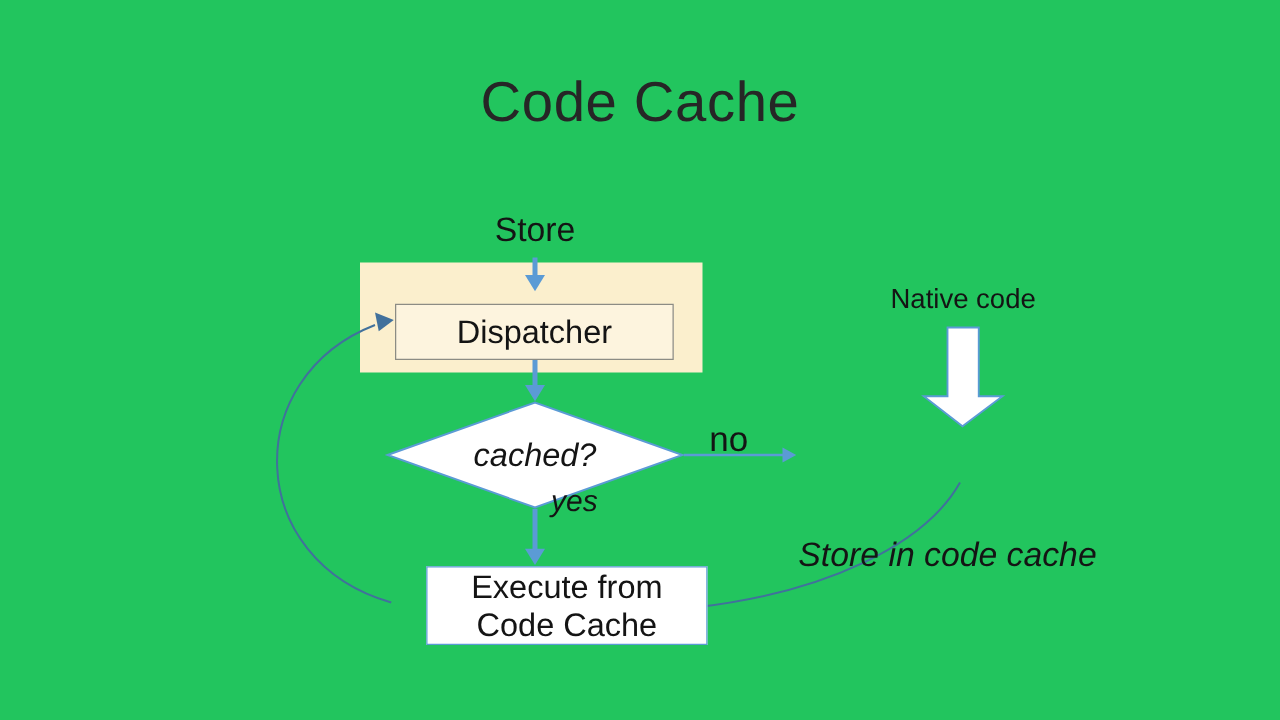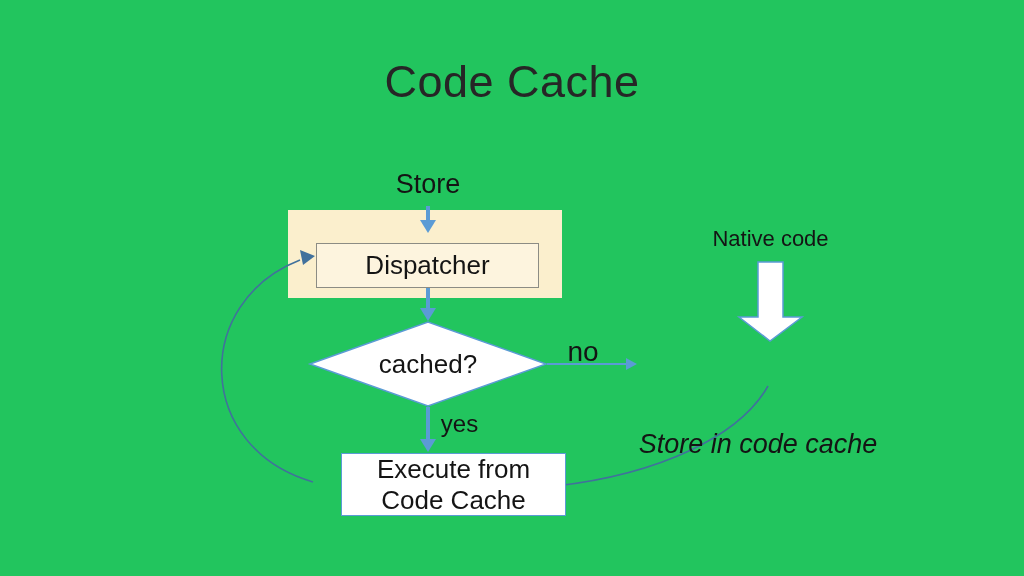--- a/index.html
+++ b/index.html
@@ -28,24 +28,24 @@
     color: #262626;
   }
   .lbl {
     position: absolute;
     text-align: center;
     white-space: nowrap;
     z-index: 5;
   }
   .lbl-start      { left: 378px; top: 169px; width: 100px; font-size: 27px; }
   .lbl-no         { left: 558px; top: 336px; width: 50px;  font-size: 28px; text-align: center; }
-  .lbl-yes        { left: 432px; top: 410px; width: 55px;  font-size: 24px; }
+  .lbl-yes        { left: 432px; top: 388px; width: 55px;  font-size: 24px; font-style: italic; }
   .lbl-native     { left: 688px; top: 226px; width: 165px; font-size: 22px; }
   .lbl-store      { left: 633px; top: 429px; width: 250px; font-size: 27px; font-style: italic; }
-  .lbl-cached     { left: 353px; top: 349px; width: 150px; font-size: 26px; }
+  .lbl-cached     { left: 353px; top: 349px; width: 150px; font-size: 26px; font-style: italic; }
 
   .highlight-rect {
     position: absolute;
     left: 288px; top: 210px;
     width: 274px; height: 88px;
     background: var(--highlight-fill, #FBEFCD);
     z-index: 1;
   }
   .node {
     position: absolute;

